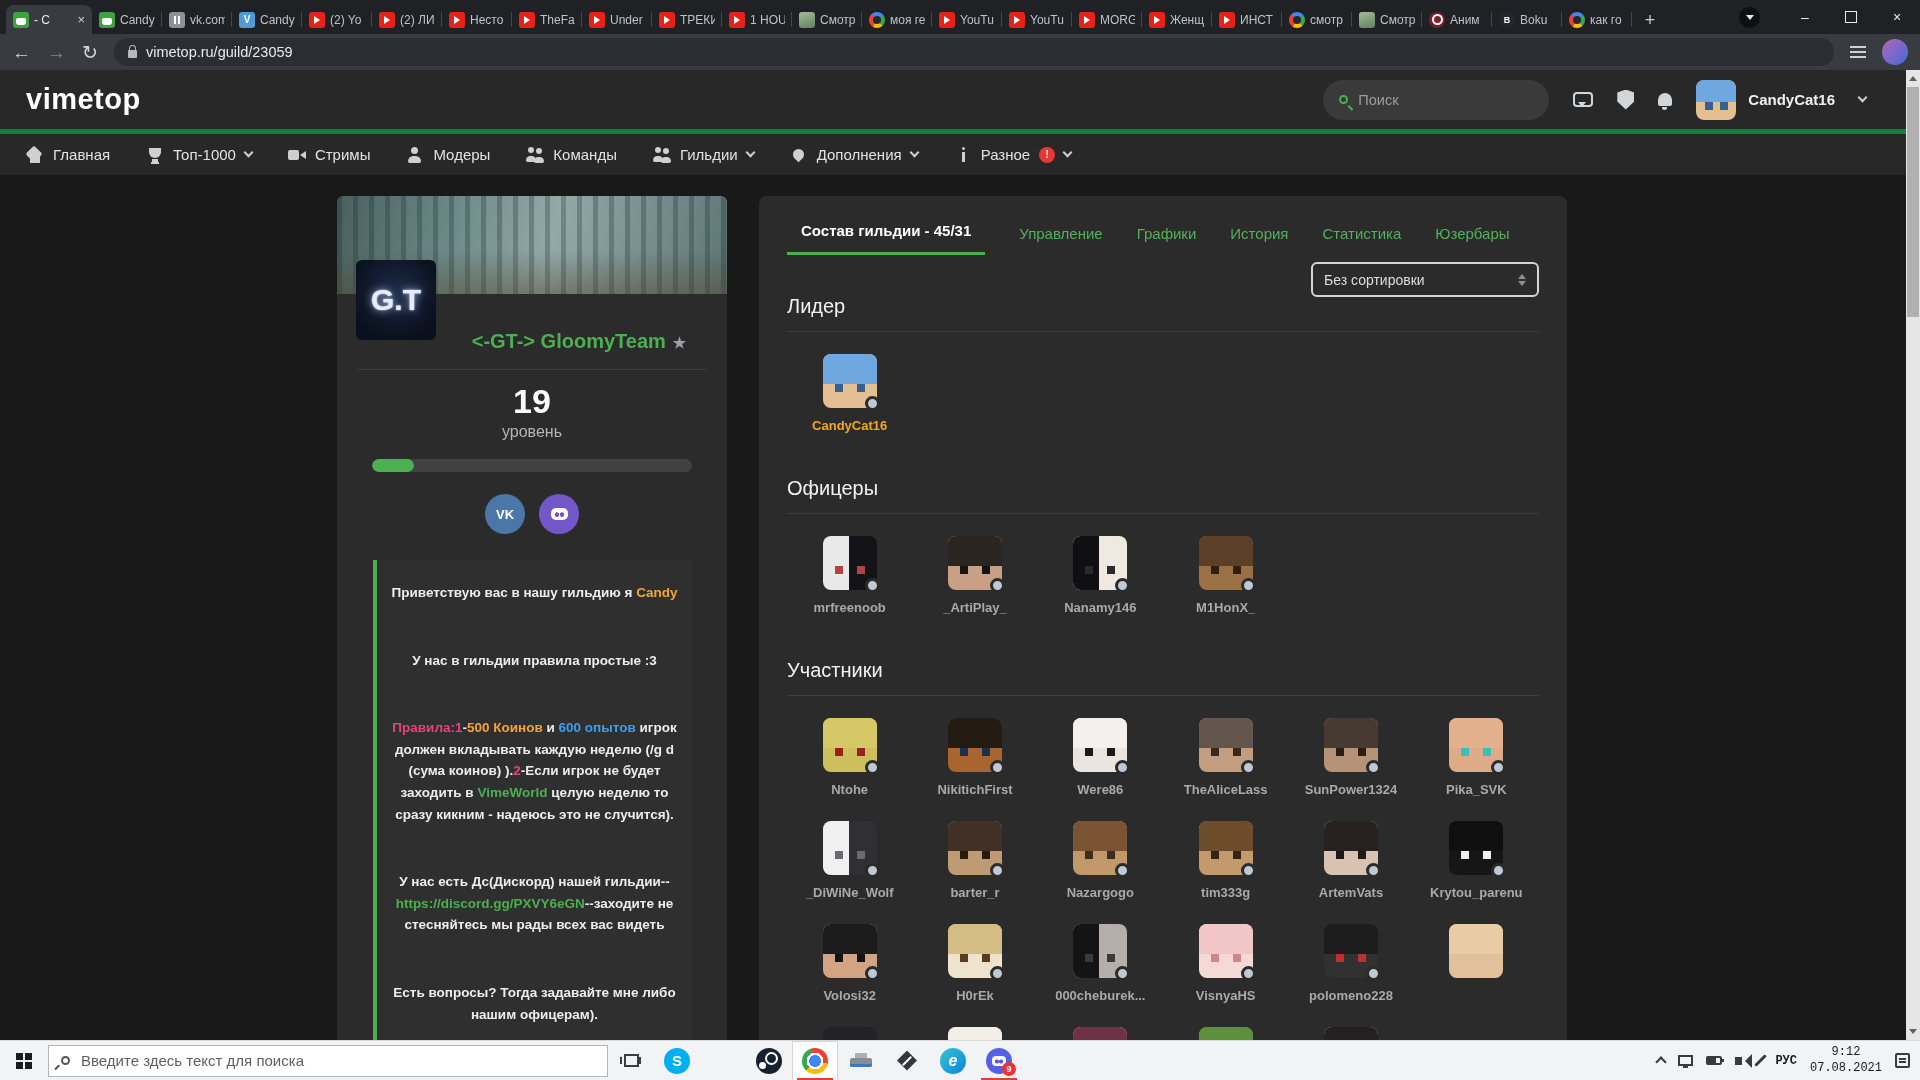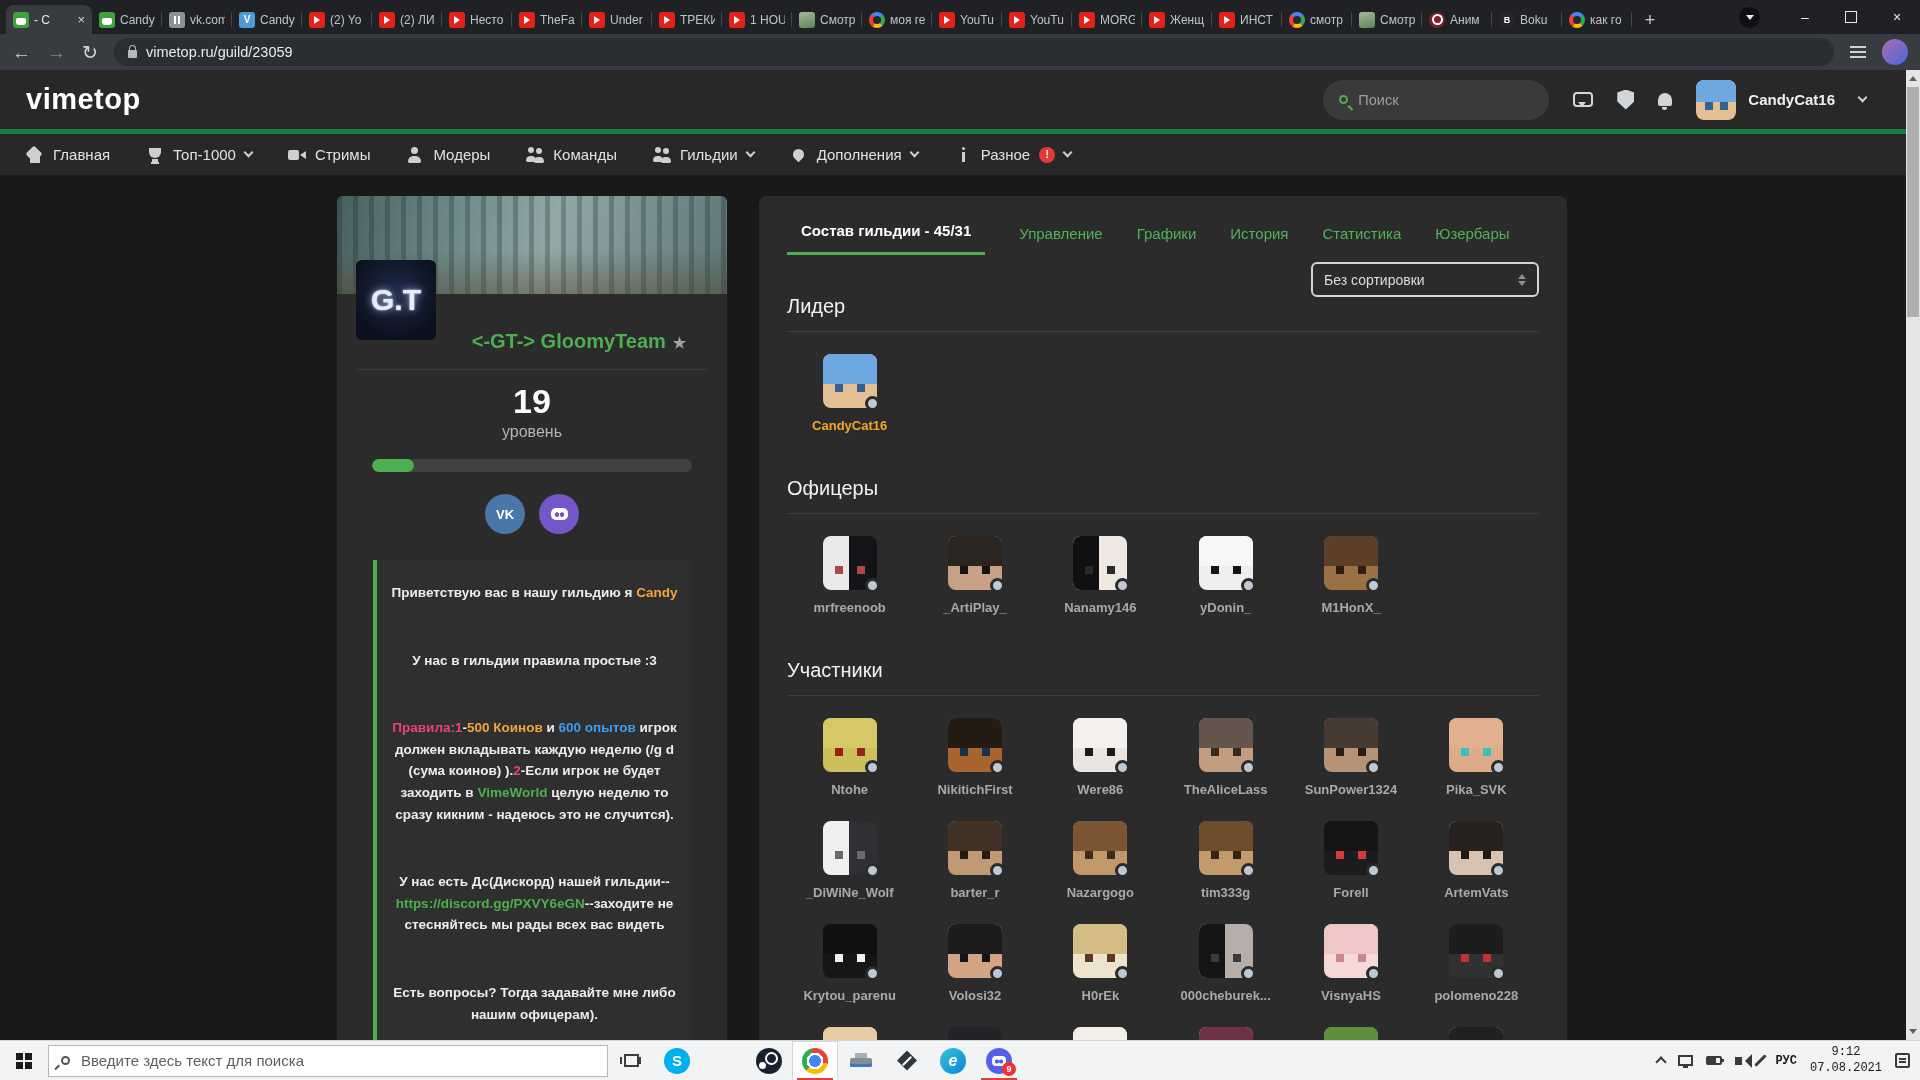--- a/index.html
+++ b/index.html
@@ -491,31 +491,20 @@
                   <div class="hair" style="background: rgb(16, 16, 19);"></div>
                   <span class="eye l" style="background: rgb(42, 42, 42);"></span>
                   <span class="eye r" style="background: rgb(42, 42, 42);"></span>
                 </div>
                 <span class="statusdot"></span>
               </div>
               <div class="mname">Nanamy146</div>
             </div>
             <div class="mcell">
               <div class="mc ">
-                <div class="face" style="background: rgb(238, 238, 238);">
-                  <div class="hair" style="background: rgb(247, 247, 247);"></div>
-                  <span class="eye l" style="background: rgb(20, 20, 20);"></span>
-                  <span class="eye r" style="background: rgb(20, 20, 20);"></span>
-                </div>
-                <span class="statusdot"></span>
-              </div>
-              <div class="mname">yDonin_</div>
-            </div>
-            <div class="mcell">
-              <div class="mc ">
                 <div class="face" style="background: rgb(154, 113, 68);">
                   <div class="hair" style="background: rgb(93, 63, 40);"></div>
                   <span class="eye l" style="background: rgb(46, 29, 16);"></span>
                   <span class="eye r" style="background: rgb(46, 29, 16);"></span>
                 </div>
                 <span class="statusdot"></span>
               </div>
               <div class="mname">M1HonX_</div>
             </div>
           </div>
@@ -624,31 +613,20 @@
             <div class="mcell">
               <div class="mc ">
                 <div class="face" style="background: rgb(195, 154, 108);">
                   <div class="hair" style="background: rgb(109, 76, 44);"></div>
                   <span class="eye l" style="background: rgb(51, 36, 22);"></span>
                   <span class="eye r" style="background: rgb(51, 36, 22);"></span>
                 </div>
                 <span class="statusdot"></span>
               </div>
               <div class="mname">tim333g</div>
-            </div>
-            <div class="mcell">
-              <div class="mc ">
-                <div class="face" style="background: rgb(28, 28, 31);">
-                  <div class="hair" style="background: rgb(20, 20, 22);"></div>
-                  <span class="eye l" style="background: rgb(214, 59, 59);"></span>
-                  <span class="eye r" style="background: rgb(214, 59, 59);"></span>
-                </div>
-                <span class="statusdot"></span>
-              </div>
-              <div class="mname">Forell</div>
             </div>
             <div class="mcell">
               <div class="mc ">
                 <div class="face" style="background: rgb(216, 194, 178);">
                   <div class="hair" style="background: rgb(39, 34, 32);"></div>
                   <span class="eye l" style="background: rgb(30, 25, 22);"></span>
                   <span class="eye r" style="background: rgb(30, 25, 22);"></span>
                 </div>
                 <span class="statusdot"></span>
               </div>

